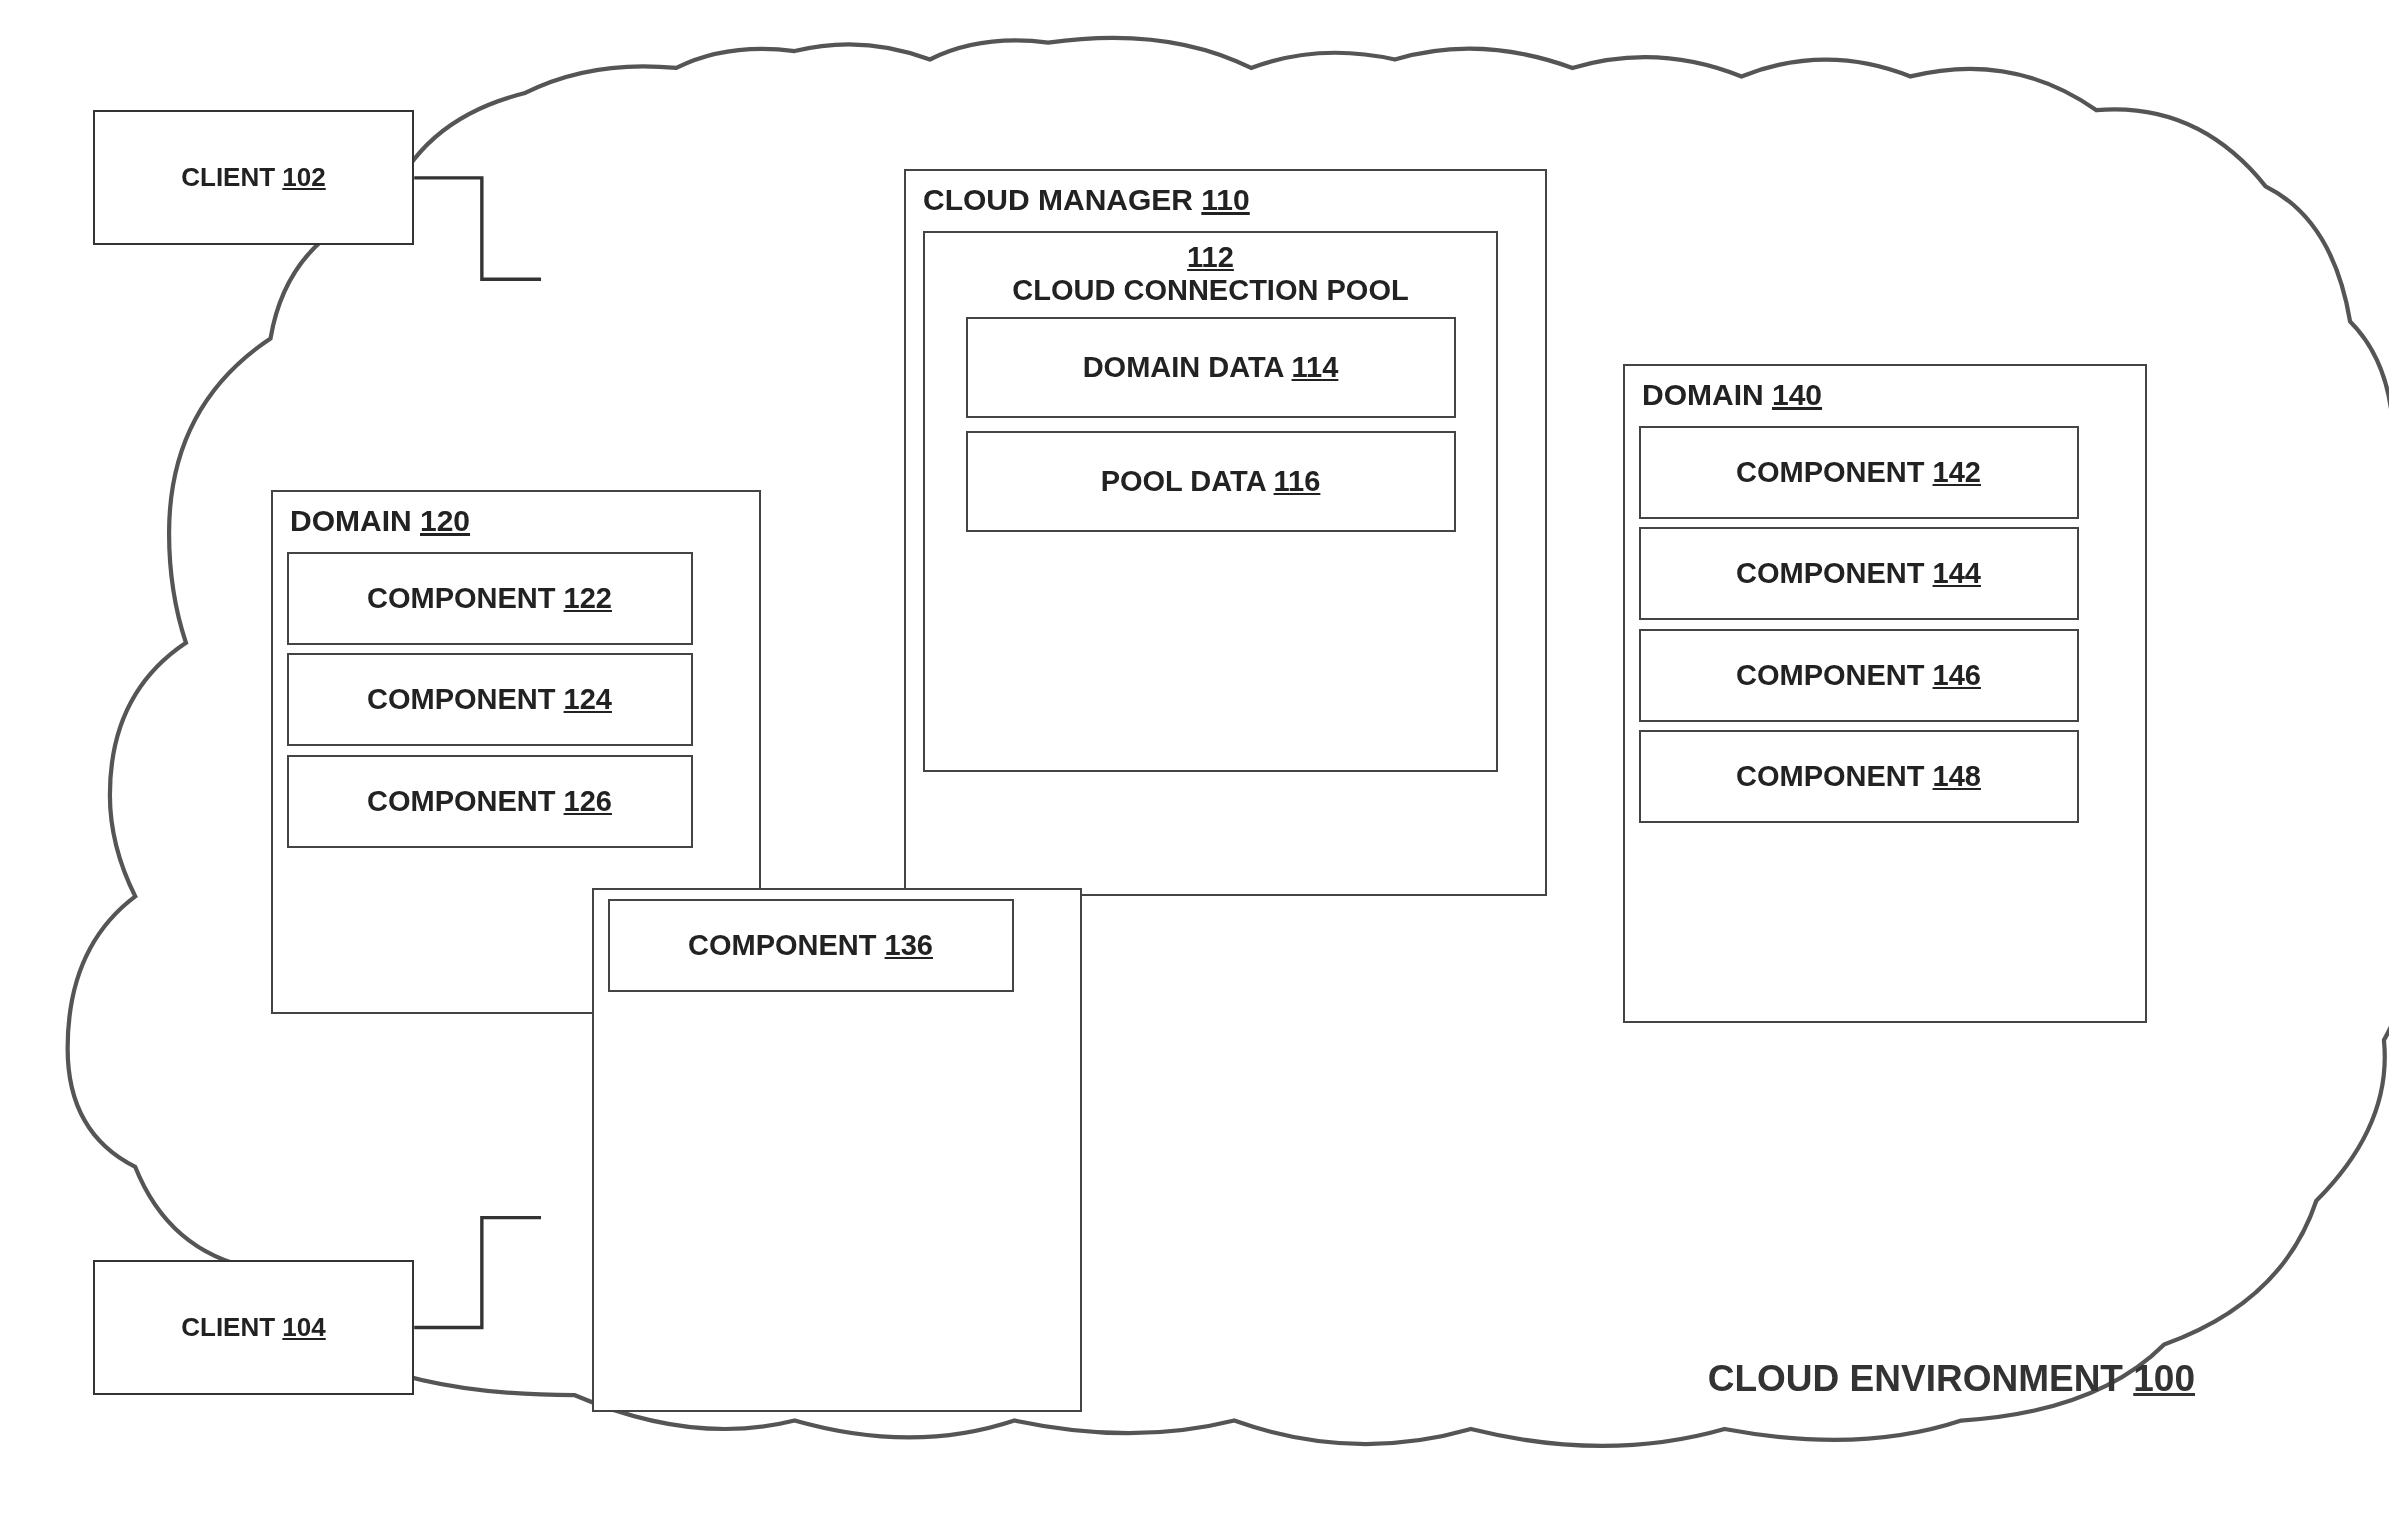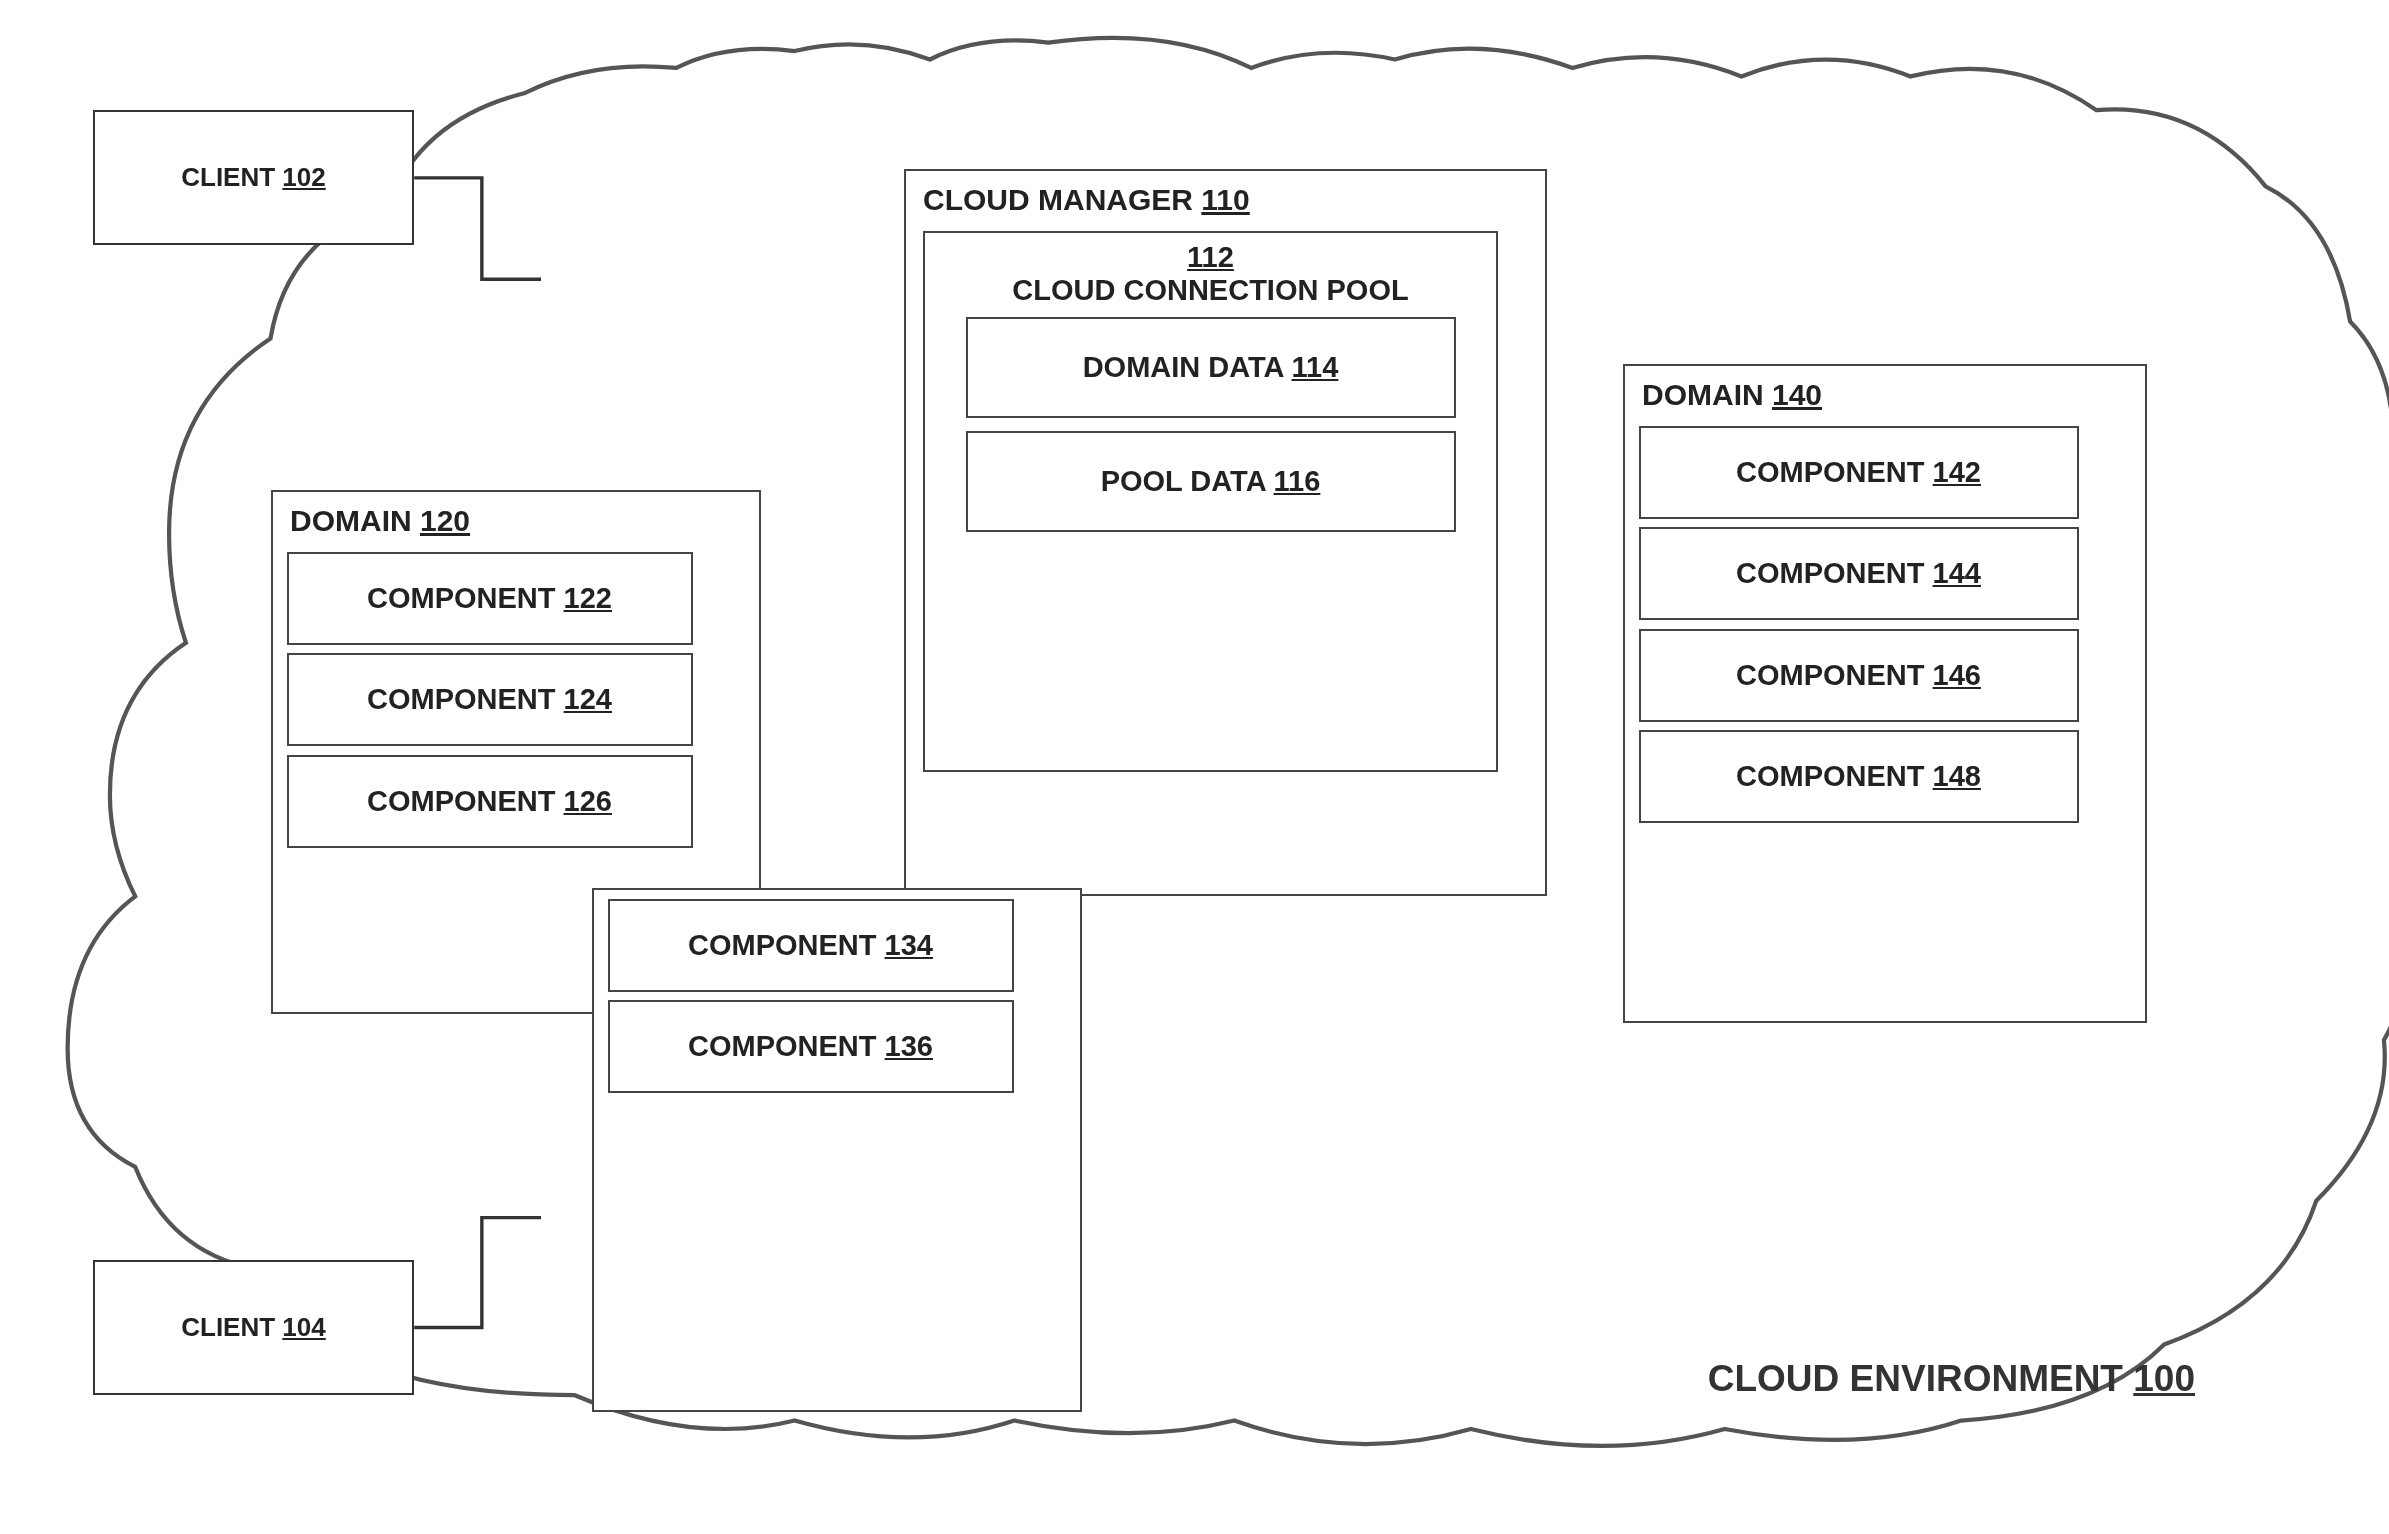--- a/index.html
+++ b/index.html
@@ -197,25 +197,20 @@
         <span class="component-label">
           <span>POOL DATA</span> <span class="underline">116</span>
         </span>
       </div>
     </div>
   </div>
 
   <div class="domain-box" style="left:592px; top:888px; width:490px; height:524px;">
     <div class="component-box" style="width:406px;">
       <span class="component-label">
-        <span>COMPONENT</span> <span class="underline">134</span>
-      </span>
-    </div>
-    <div class="component-box" style="width:406px;">
-      <span class="component-label">
         <span>COMPONENT</span> <span class="underline">136</span>
       </span>
     </div>
   </div>
 
   <div class="domain-box" style="left:1623px; top:364px; width:524px; height:659px;">
     <div class="domain-title">
       <span>DOMAIN</span> <span class="underline">140</span>
     </div>
     <div class="component-box" style="width:440px;">

